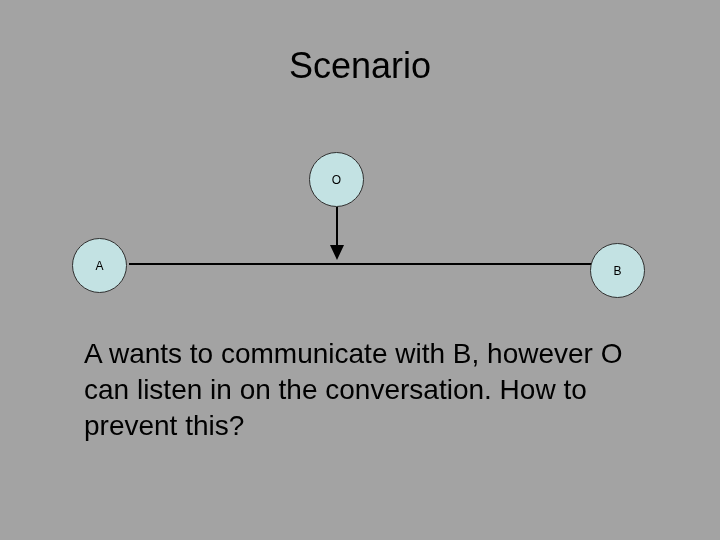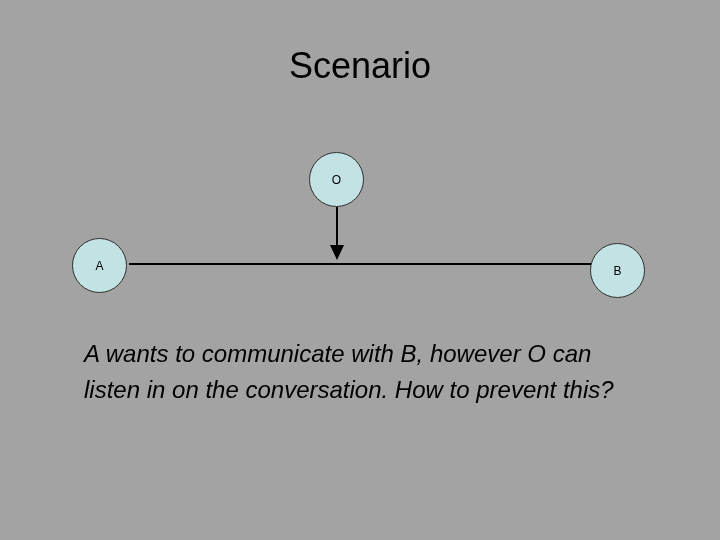--- a/index.html
+++ b/index.html
@@ -57,25 +57,24 @@
   #node-b { left: 590px; top: 243px; }
   .node-label {
     line-height: 1;
     pointer-events: none;
   }
   #body-text {
     position: absolute;
     left: 84px;
     top: 336px;
     width: 556px;
-    font-size: 24px;
+    font-size: 28px;
     line-height: 36px;
     color: #000000;
     text-align: left;
-    font-style: italic;
   }
 </style>
 </head>
 <body>
 
 <div id="slide">
 
   <div id="slide-title">Scenario</div>
 
   <svg id="diagram" viewBox="0 0 720 540" xmlns="http://www.w3.org/2000/svg">

